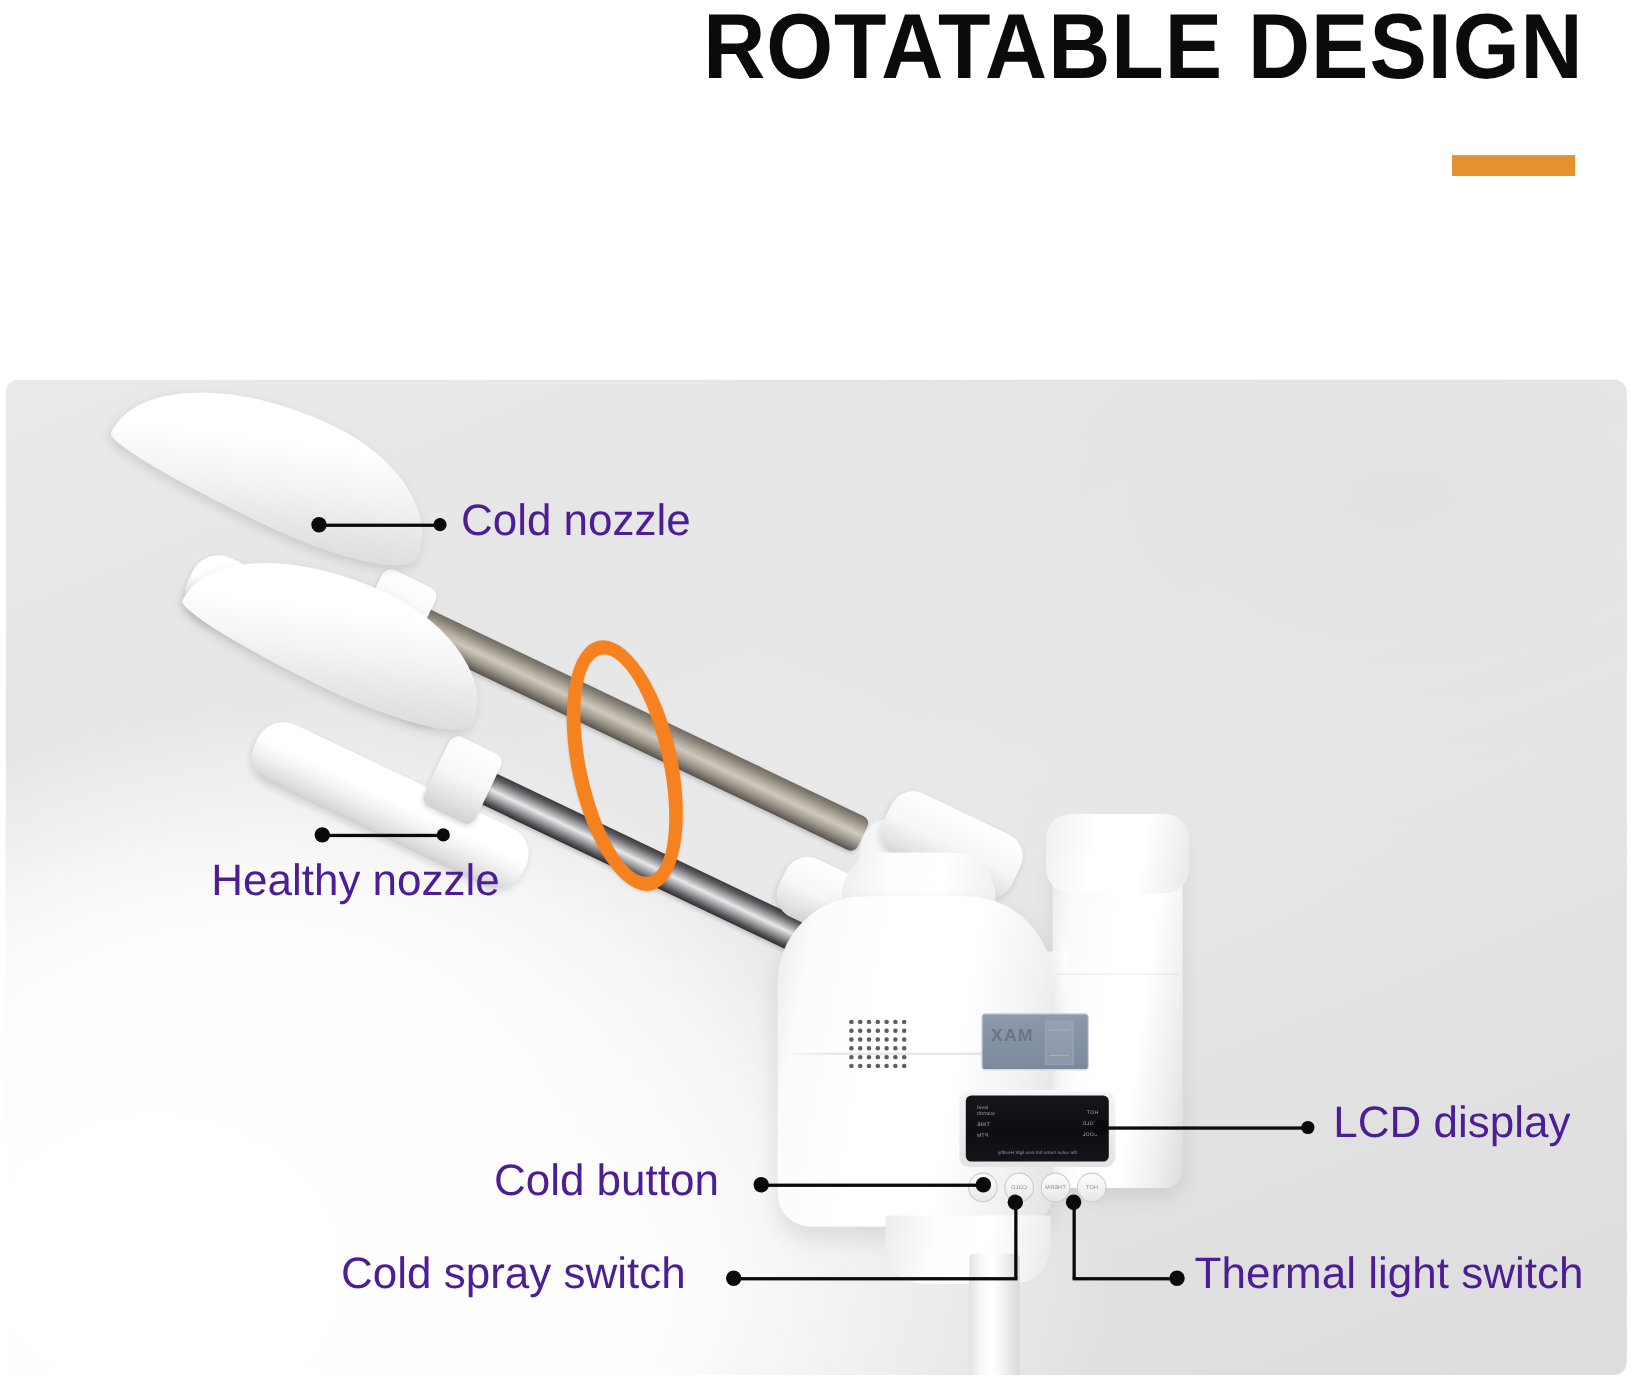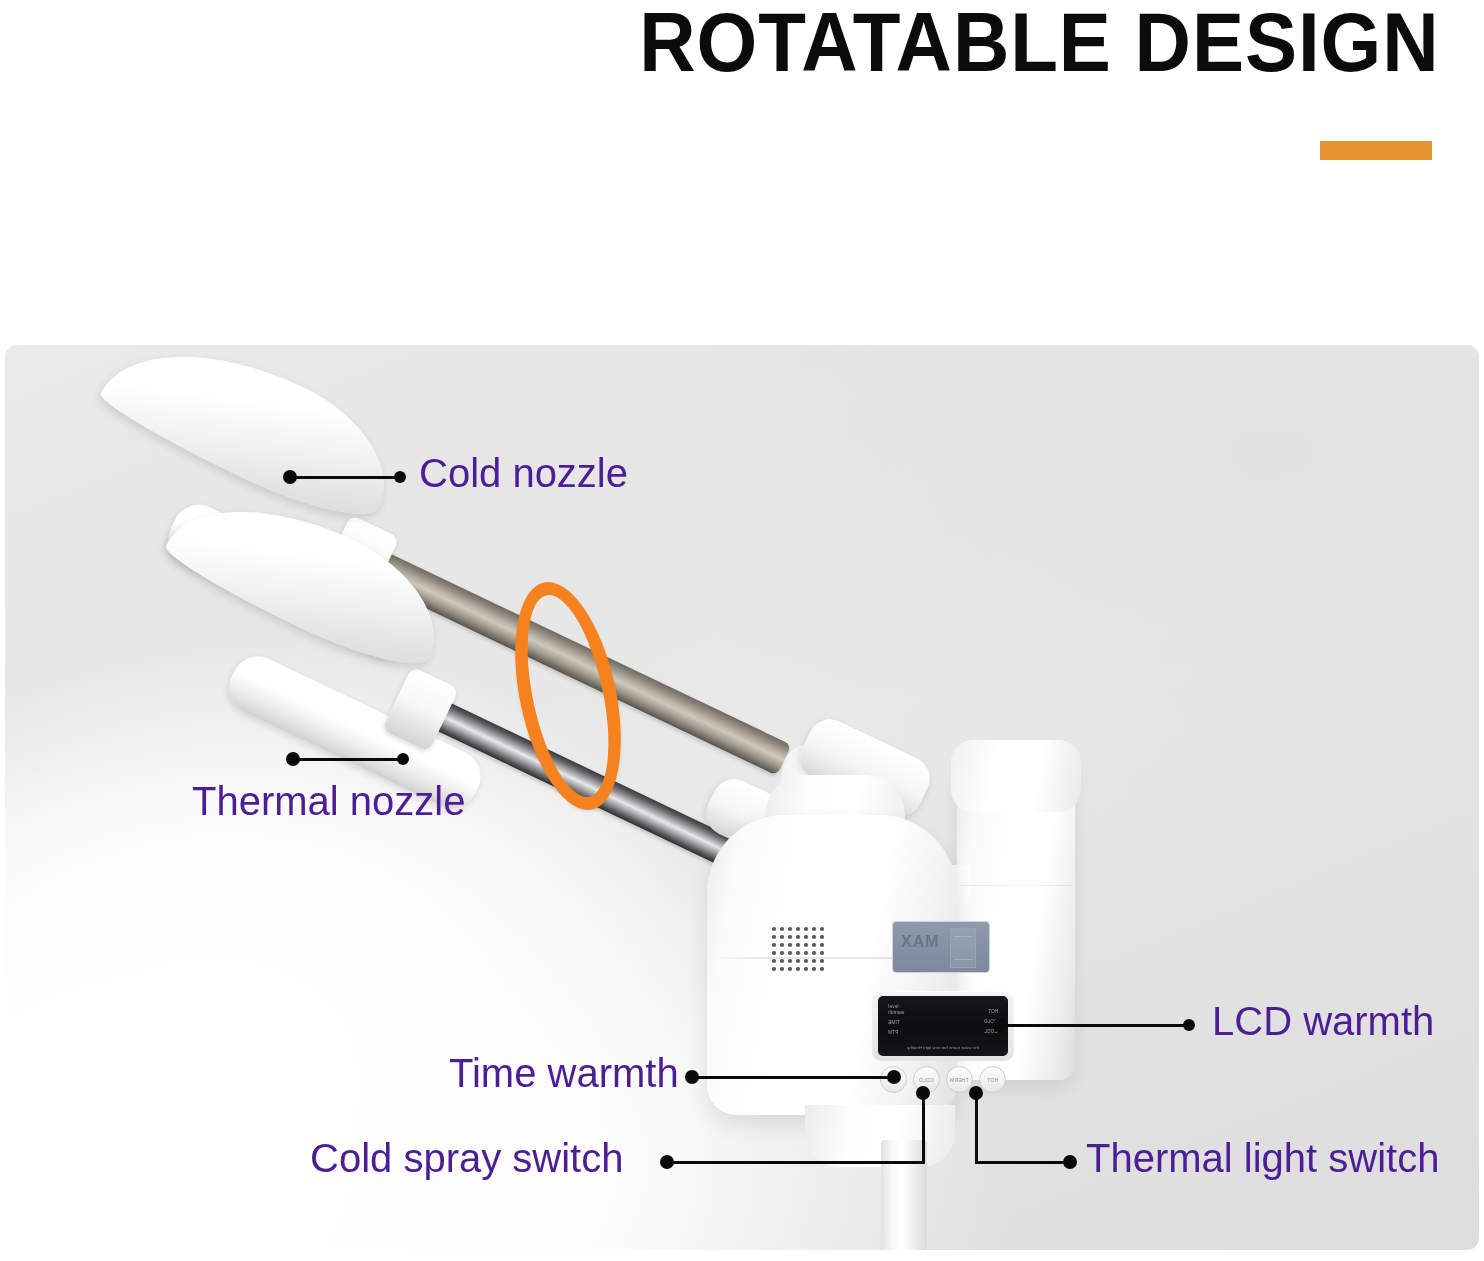--- a/index.html
+++ b/index.html
@@ -386,31 +386,31 @@
 </div>
 
 <div class="dot" style="left:283px; top:470px;"></div>
 <div class="leader leader-h" style="left:290px; top:475.5px; width:112px;"></div>
 <div class="dot dot-sm" style="left:394px; top:471px;"></div>
 <div class="callout-label" style="left:419px; top:451px; font-size:40px;">Cold nozzle</div>
 
 <div class="dot" style="left:286px; top:752px;"></div>
 <div class="leader leader-h" style="left:293px; top:757.5px; width:112px;"></div>
 <div class="dot dot-sm" style="left:397px; top:753px;"></div>
-<div class="callout-label" style="left:192px; top:779px; font-size:40px;">Thermal nozzle</div>
+<div class="callout-label" style="left:192px; top:779px; font-size:40px;">Healthy nozzle</div>
 
 <div class="dot" style="left:993px; top:1018px;"></div>
 <div class="leader leader-h" style="left:1000px; top:1023.5px; width:190px;"></div>
 <div class="dot dot-sm" style="left:1183px; top:1019px;"></div>
-<div class="callout-label" style="left:1212px; top:999px; font-size:40px;">LCD warmth</div>
+<div class="callout-label" style="left:1212px; top:999px; font-size:40px;">LCD display</div>
 
 <div class="dot" style="left:685px; top:1070px;"></div>
 <div class="leader leader-h" style="left:692px; top:1075.5px; width:203px;"></div>
 <div class="dot" style="left:887px; top:1070px;"></div>
-<div class="callout-label" style="left:449px; top:1051px; font-size:40px;">Time warmth</div>
+<div class="callout-label" style="left:449px; top:1051px; font-size:40px;">Cold button</div>
 
 <div class="dot" style="left:660px; top:1155px;"></div>
 <div class="leader leader-h" style="left:667px; top:1160.5px; width:258px;"></div>
 <div class="leader leader-v" style="left:922px; top:1092px; height:70px;"></div>
 <div class="dot" style="left:916px; top:1086px;"></div>
 <div class="callout-label" style="left:310px; top:1136px; font-size:40px;text-align:right;">Cold spray switch</div>
 
 <div class="dot" style="left:1063px; top:1155px;"></div>
 <div class="leader leader-h" style="left:975px; top:1160.5px; width:95px;"></div>
 <div class="leader leader-v" style="left:975px; top:1092px; height:70px;"></div>

